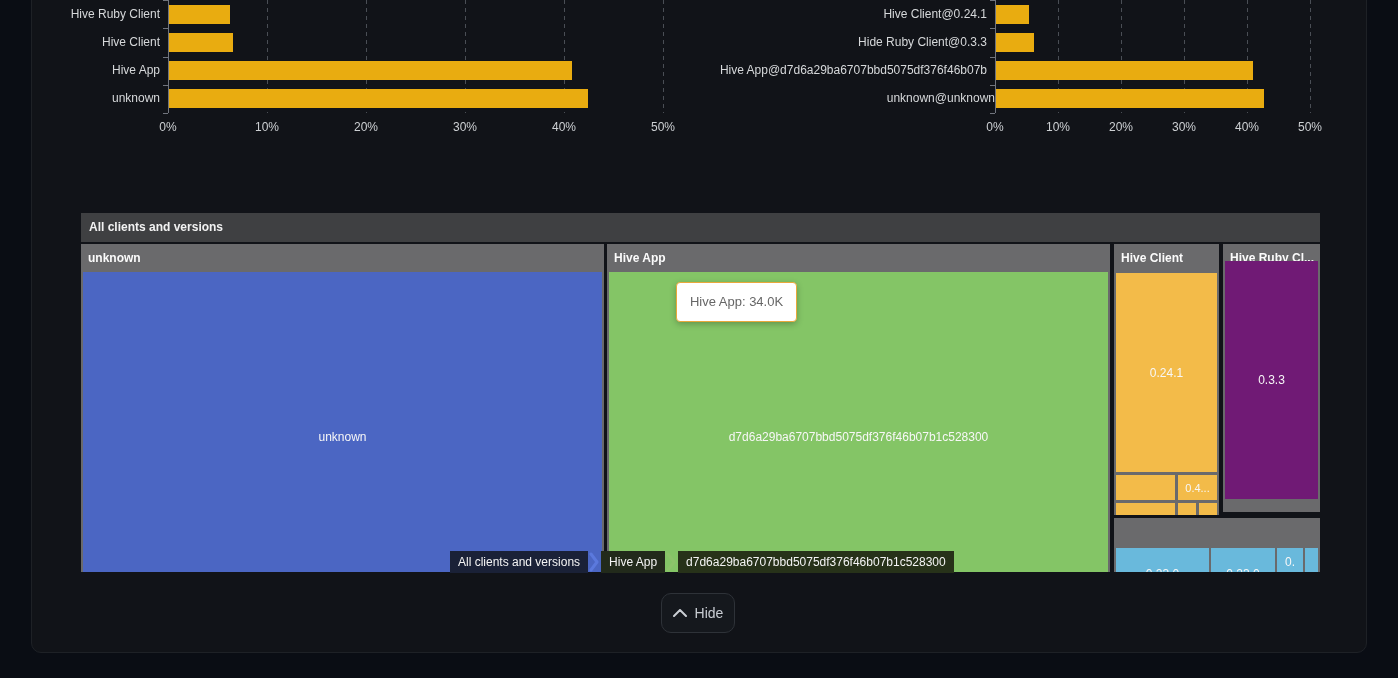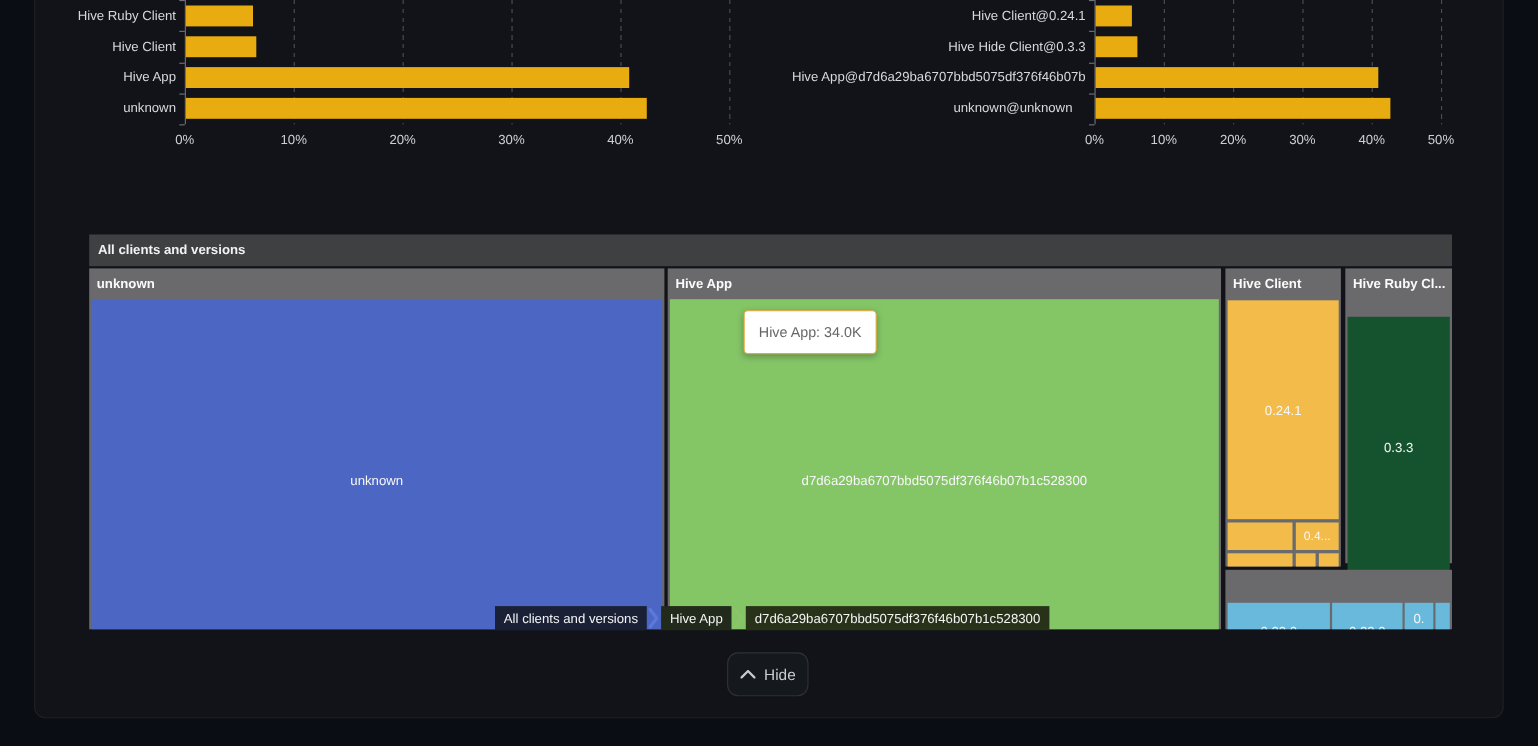--- a/index.html
+++ b/index.html
@@ -96,23 +96,23 @@
     <div class="axistick" style="left:990px; top:57px"></div>
     <div class="axistick" style="left:990px; top:85px"></div>
     <div class="axistick" style="left:990px; top:113px"></div>
     <div class="gridline" style="left:1058px"></div>
     <div class="gridline" style="left:1121px"></div>
     <div class="gridline" style="left:1184px"></div>
     <div class="gridline" style="left:1247px"></div>
     <div class="gridline" style="left:1310px"></div>
 
     <div class="cat-label" style="left:700px; width:287px; top:5px">Hive Client@0.24.1</div>
-    <div class="cat-label" style="left:700px; width:287px; top:33px">Hive Hide Client@0.3.3</div>
+    <div class="cat-label" style="left:700px; width:287px; top:33px">Hide Ruby Client@0.3.3</div>
     <div class="cat-label" style="left:700px; width:287px; top:61px">Hive App@d7d6a29ba6707bbd5075df376f46b07b</div>
-    <div class="cat-label" style="left:688px; width:287px; top:89px">unknown@unknown</div>
+    <div class="cat-label" style="left:708px; width:287px; top:89px">unknown@unknown</div>
 
     <div class="bar" style="left: 996px; top: 5px; width: 33.4px;"></div>
     <div class="bar" style="left: 996px; top: 33px; width: 37.8px;"></div>
     <div class="bar" style="left: 996px; top: 61px; width: 257px;"></div>
     <div class="bar" style="left: 996px; top: 89px; width: 267.8px;"></div>
 
     <div class="tick-label" style="left:995px">0%</div>
     <div class="tick-label" style="left:1058px">10%</div>
     <div class="tick-label" style="left:1121px">20%</div>
     <div class="tick-label" style="left:1184px">30%</div>
@@ -154,21 +154,21 @@
       <div class="tm-block" style="left:64px; top:259px; width:18px; height:12px; background:#f3bb49">
         <span></span>
       </div>
       <div class="tm-block" style="left:85px; top:259px; width:18px; height:12px; background:#f3bb49">
         <span></span>
       </div>
     </div>
 
     <div class="tm-section" style="left:1142px; top:31px; width:97px; height:268px">
       <div class="tm-header">Hive Ruby Cl...</div>
-      <div class="tm-block" style="left:2px; top:44px; width:93px; height:238px; background:#14532d">
+      <div class="tm-block" style="left:2px; top:17px; width:93px; height:238px; background:#701a75">
         <span>0.3.3</span>
       </div>
     </div>
 
     <div class="tm-section" style="left:1033px; top:305px; width:206px; height:60px">
       <div class="tm-block" style="left:2px; top:30px; width:93px; height:40px; background:#69b9dc">
         <span class="clip-label" style="top:19px">0.23.0</span>
       </div>
       <div class="tm-block" style="left:97px; top:30px; width:64px; height:40px; background:#69b9dc">
         <span class="clip-label" style="top:19px">0.23.0</span>

